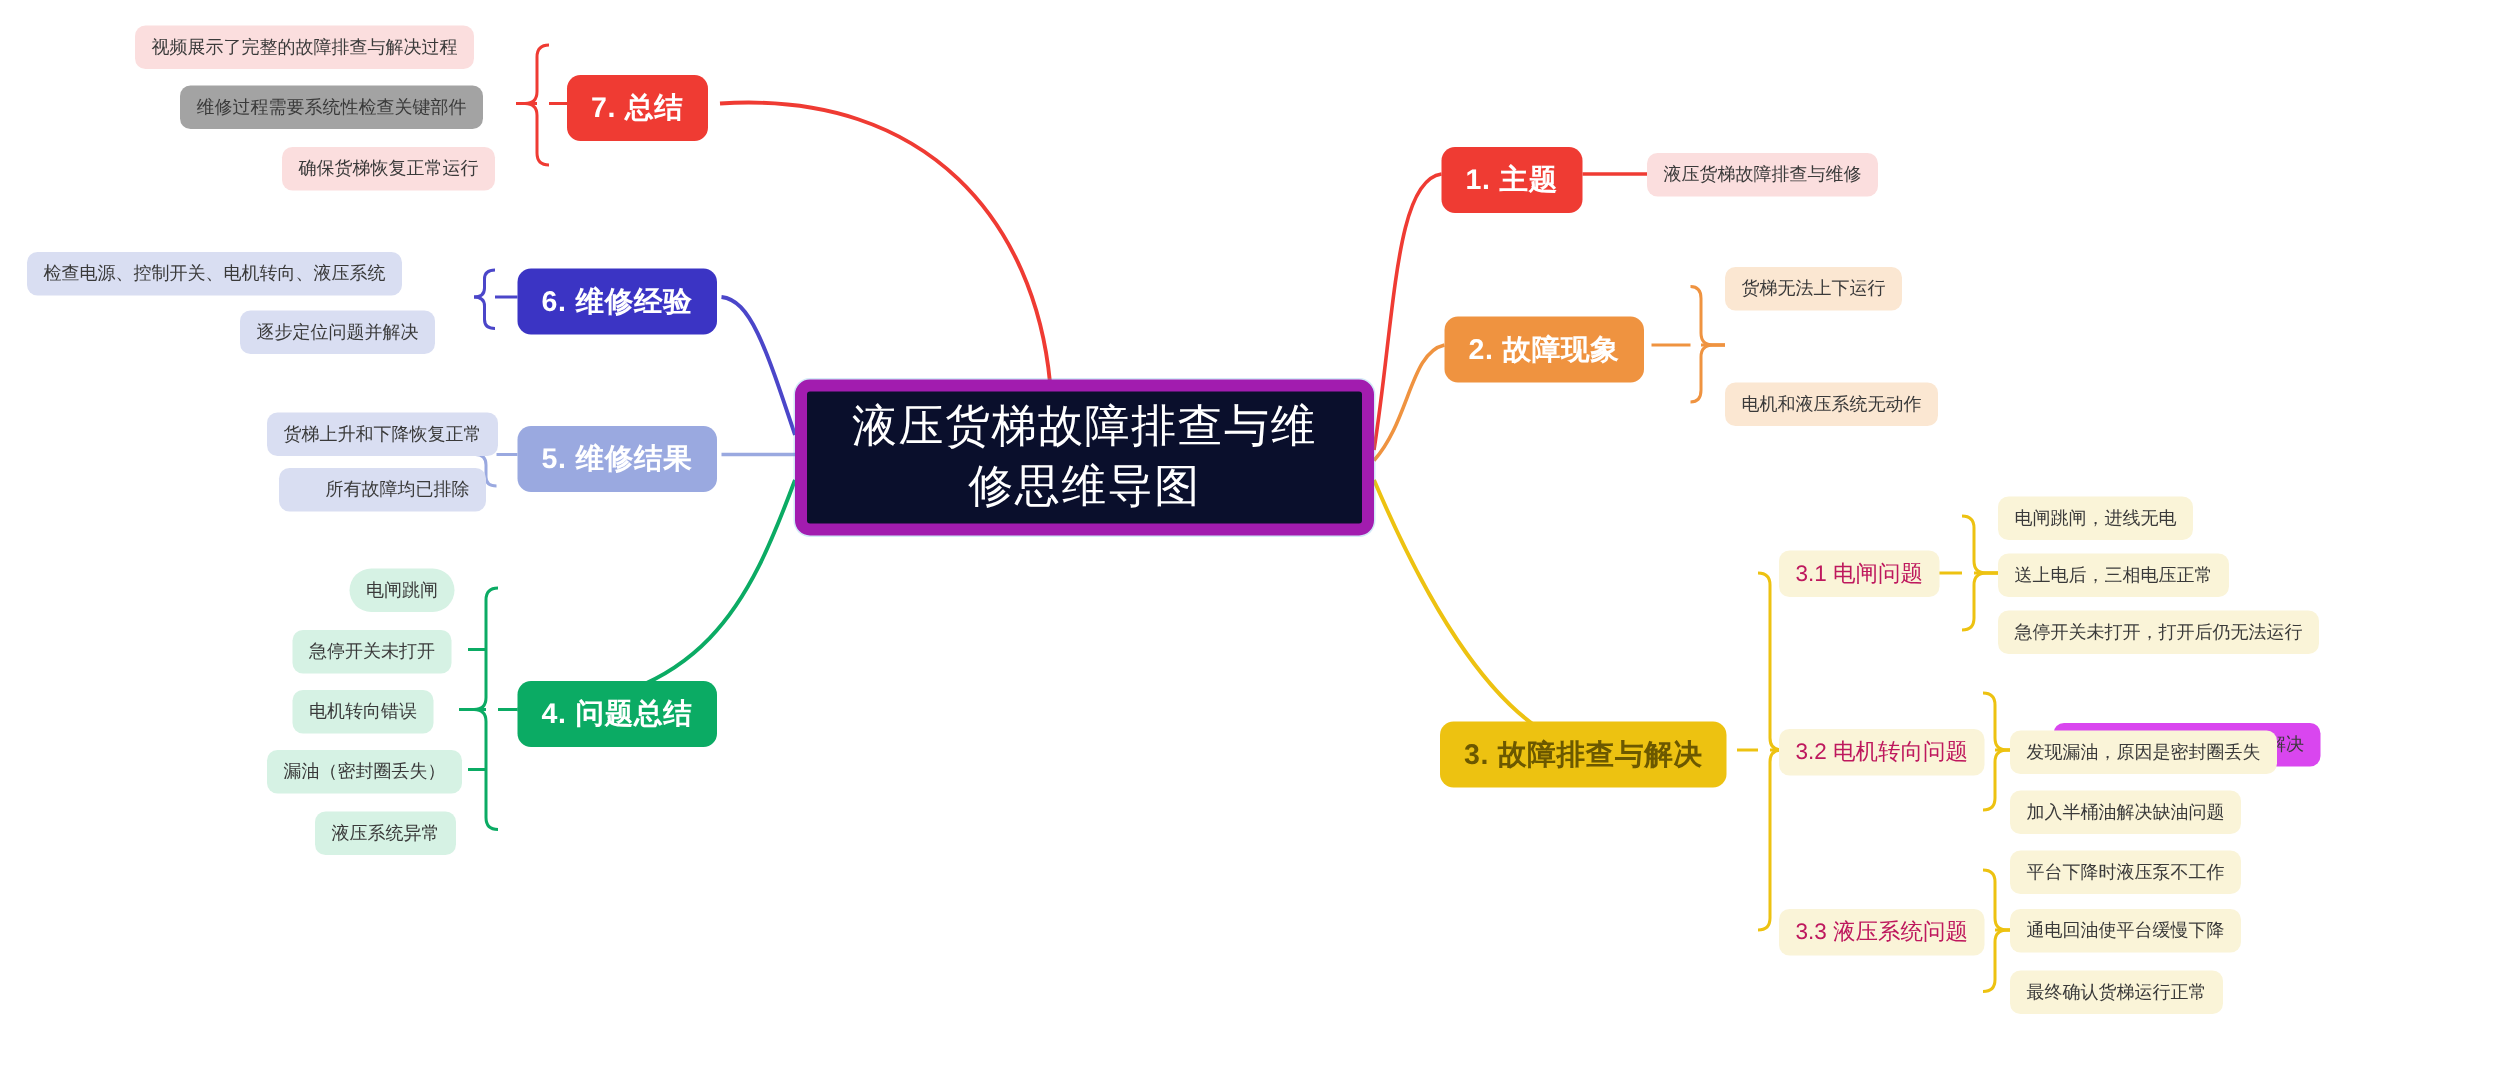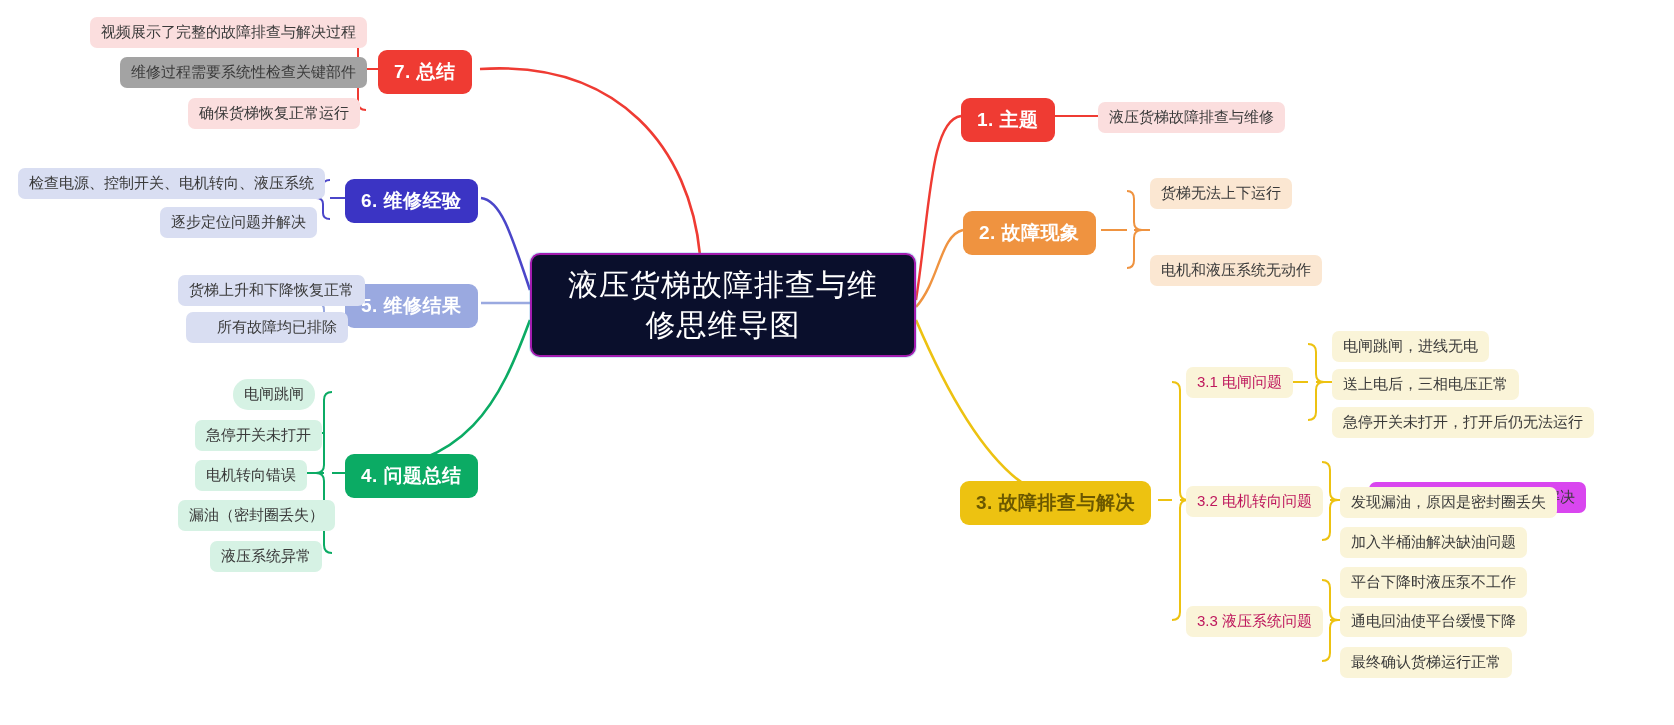--- a/index.html
+++ b/index.html
@@ -11,21 +11,21 @@
     position:relative;
   }
   #stage{position:absolute;inset:0;width:1674px;height:725px;}
   svg#links{position:absolute;left:0;top:0;width:1674px;height:725px;pointer-events:none;}
 
   .node{position:absolute;box-sizing:border-box;white-space:nowrap;display:flex;align-items:center;justify-content:center;}
 
   
   .root{
     background:#0a0f2c;
-    border:2px solid #a21caf;
+    border:8px solid #a21caf;
     border-radius:10px;
     color:#ffffff;
     font-size:30px;
     line-height:40px;
     text-align:center;
     letter-spacing:1px;
     padding:10px 14px;
     flex-direction:column;
     box-shadow:0 0 0 1px rgba(74,168,224,.25);
   }
@@ -37,21 +37,21 @@
     font-size:19px;
     padding:9px 16px;
     font-weight:600;
     letter-spacing:.5px;
   }
   .l1.dark-text{color:#6b5800;}
 
   
   .chip{
     border-radius:7px;
-    font-size:15px;
+    font-size:12px;
     padding:6px 11px;
     color:#3a3a3a;
   }
   .chip.sub{font-size:15px;color:#be185d;}
 
   
 </style>
 </head>
 <body>
 

